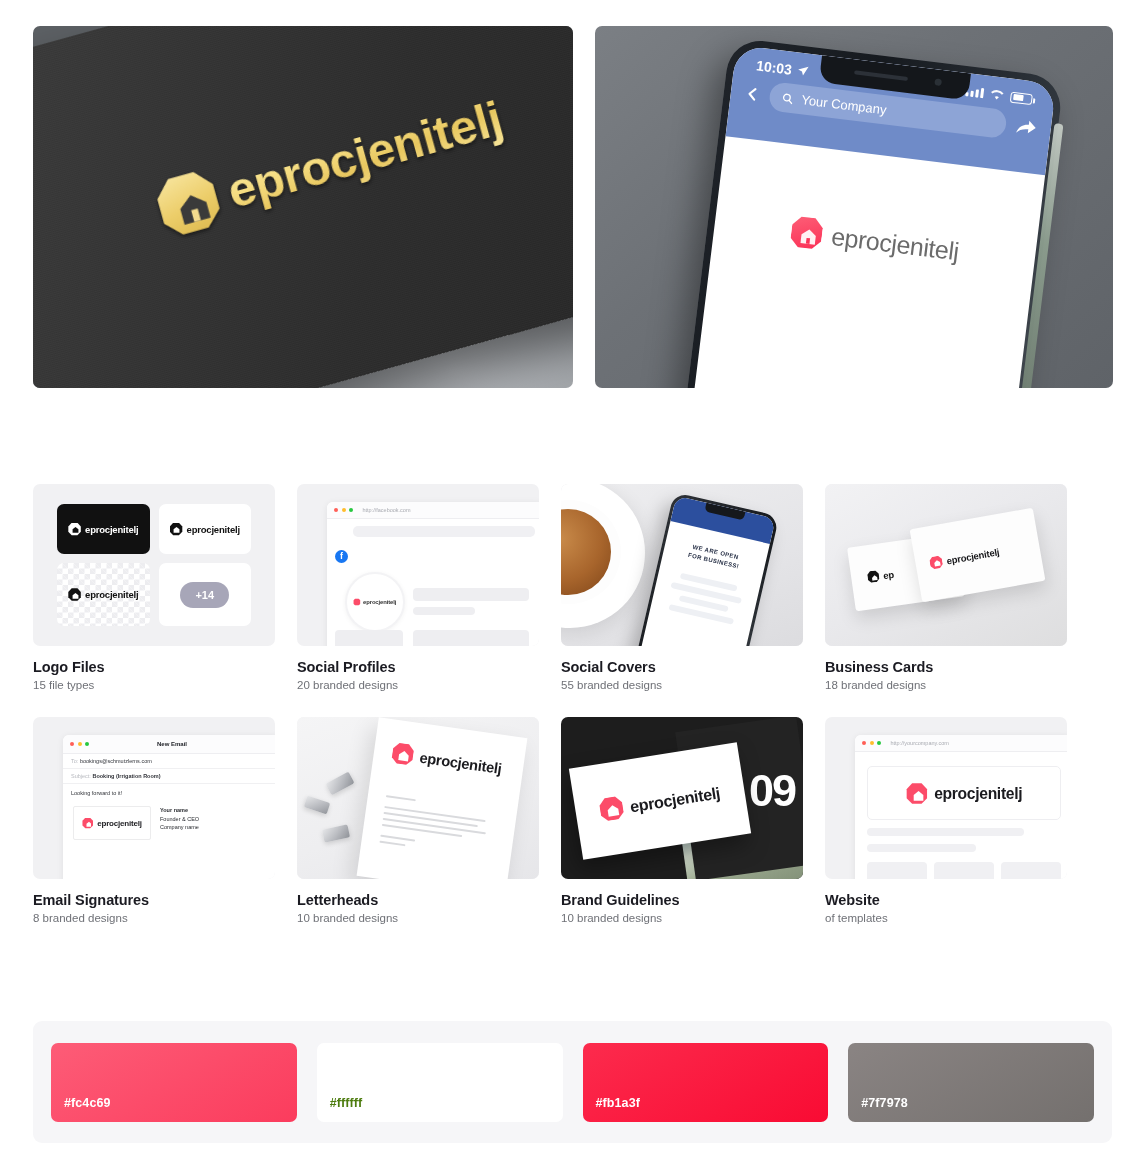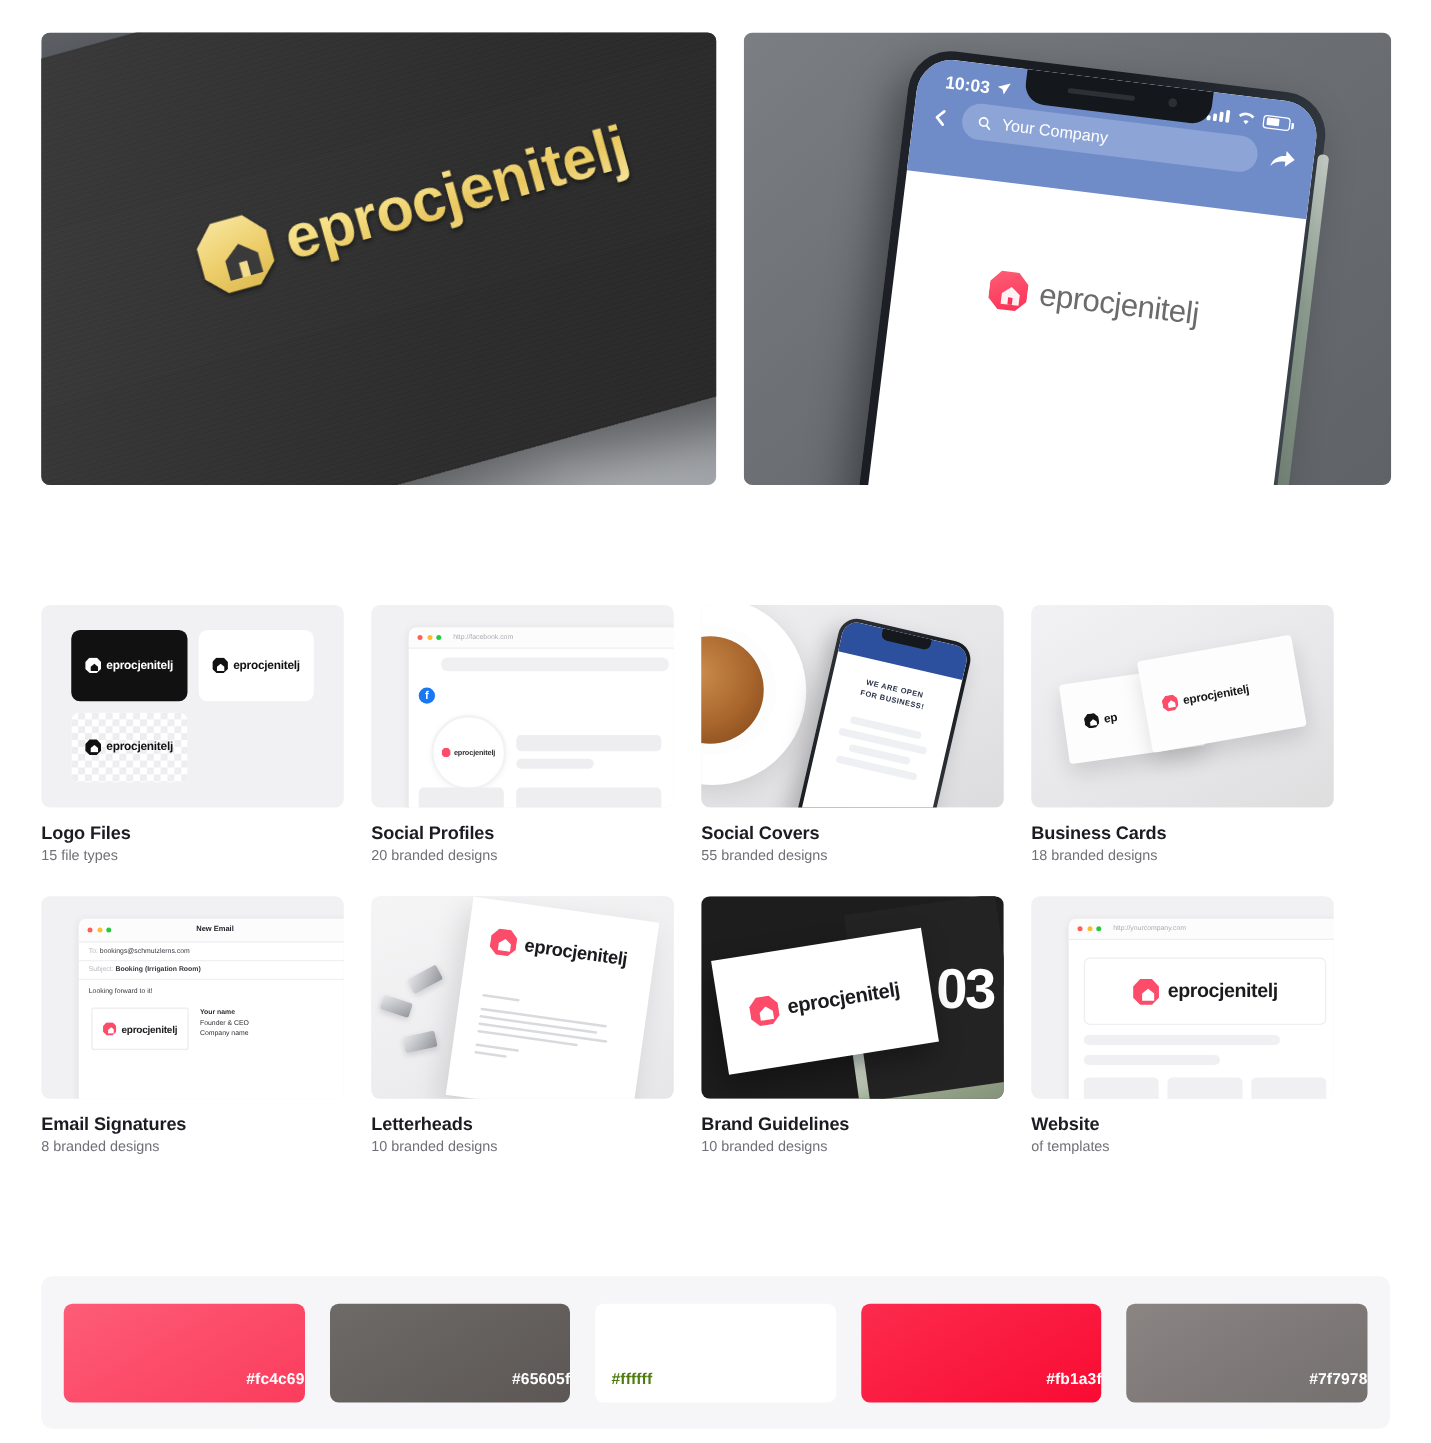--- a/index.html
+++ b/index.html
@@ -257,21 +257,21 @@
   }
   .swatch {
     flex: 1; height: 79px;
     border-radius: 7px;
     display: flex; align-items: flex-end;
     padding: 0 0 12px 13px;
     font-size: 12.5px; font-weight: 700;
     letter-spacing: .1px;
   }
   .swatch.light { color: #4d7c0f; }
-  .swatch.darkt { color: #ffffff; justify-content: flex-end; }
+  .swatch.darkt { color: #ffffff; }
 </style>
 </head>
 <body>
 
 <div class="hero-row">
 
   <div class="hero-card hero-left">
     <div class="foil-bg"></div>
     <div class="foil-sheet"></div>
     <div class="foil-lockup">
@@ -385,20 +385,23 @@
         <div class="lf-cell lf-trans">
           <span class="mini-lockup">
             <span class="mark" style="width:13px;height:13px;">
               <span class="hex" style="background:#111111;display:block;"></span>
               <svg class="house" viewBox="0 0 24 24">
                   <path d="M12 3 L22 11 L22 23 L2 23 L2 11 Z" fill="#fff"></path>
                 </svg>
             </span>
             <span class="wordmark" style="color:#111;">eprocjenitelj</span>
           </span>
+        </div>
+        <div class="lf-cell lf-white">
+          <span class="plus-pill">+14</span>
         </div>
       </div>
     </div>
     <div class="tile-title">Logo Files</div>
     <div class="tile-sub">15 file types</div>
   </div>
 
   <div>
     <div class="tile-thumb">
       <div class="browser">
@@ -556,21 +559,21 @@
     </div>
     <div class="tile-title">Letterheads</div>
     <div class="tile-sub">10 branded designs</div>
   </div>
 
   <div>
     <div class="tile-thumb">
       <div class="bg-dark"></div>
       <div class="bg-photo"></div>
       <div class="bg-page"></div>
-      <div class="bg-num">03</div>
+      <div class="bg-num">09</div>
       <div class="bg-card">
         <span class="mini-lockup" style="transform:scale(1.7);">
           <span class="mark" style="width:14px;height:14px;">
             <span class="hex" style="background:#fc4c69;display:block;"></span>
             <svg class="house" viewBox="0 0 24 24">
                 <path d="M12 3 L22 11 L22 23 L2 23 L2 11 Z" fill="#fff"></path>
               </svg>
           </span>
           <span class="wordmark" style="color:#1b1b1f;">eprocjenitelj</span>
         </span>
@@ -612,23 +615,20 @@
     <div class="tile-title">Website</div>
     <div class="tile-sub">of templates</div>
   </div>
 
 </div>
 
 <div class="palette">
   <div class="swatch darkt" style="background:linear-gradient(150deg,#fd5c77,#fb3c5d);">
     <span>#fc4c69</span>
   </div>
-  <div class="swatch darkt" style="background:linear-gradient(150deg,#6e6a68,#5c5755);">
-    <span>#65605f</span>
-  </div>
   <div class="swatch light" style="background:#ffffff;">
     <span>#ffffff</span>
   </div>
   <div class="swatch darkt" style="background:linear-gradient(150deg,#fc2b4d,#f90b33);">
     <span>#fb1a3f</span>
   </div>
   <div class="swatch darkt" style="background:linear-gradient(150deg,#8a8483,#74706e);">
     <span>#7f7978</span>
   </div>
 </div>

